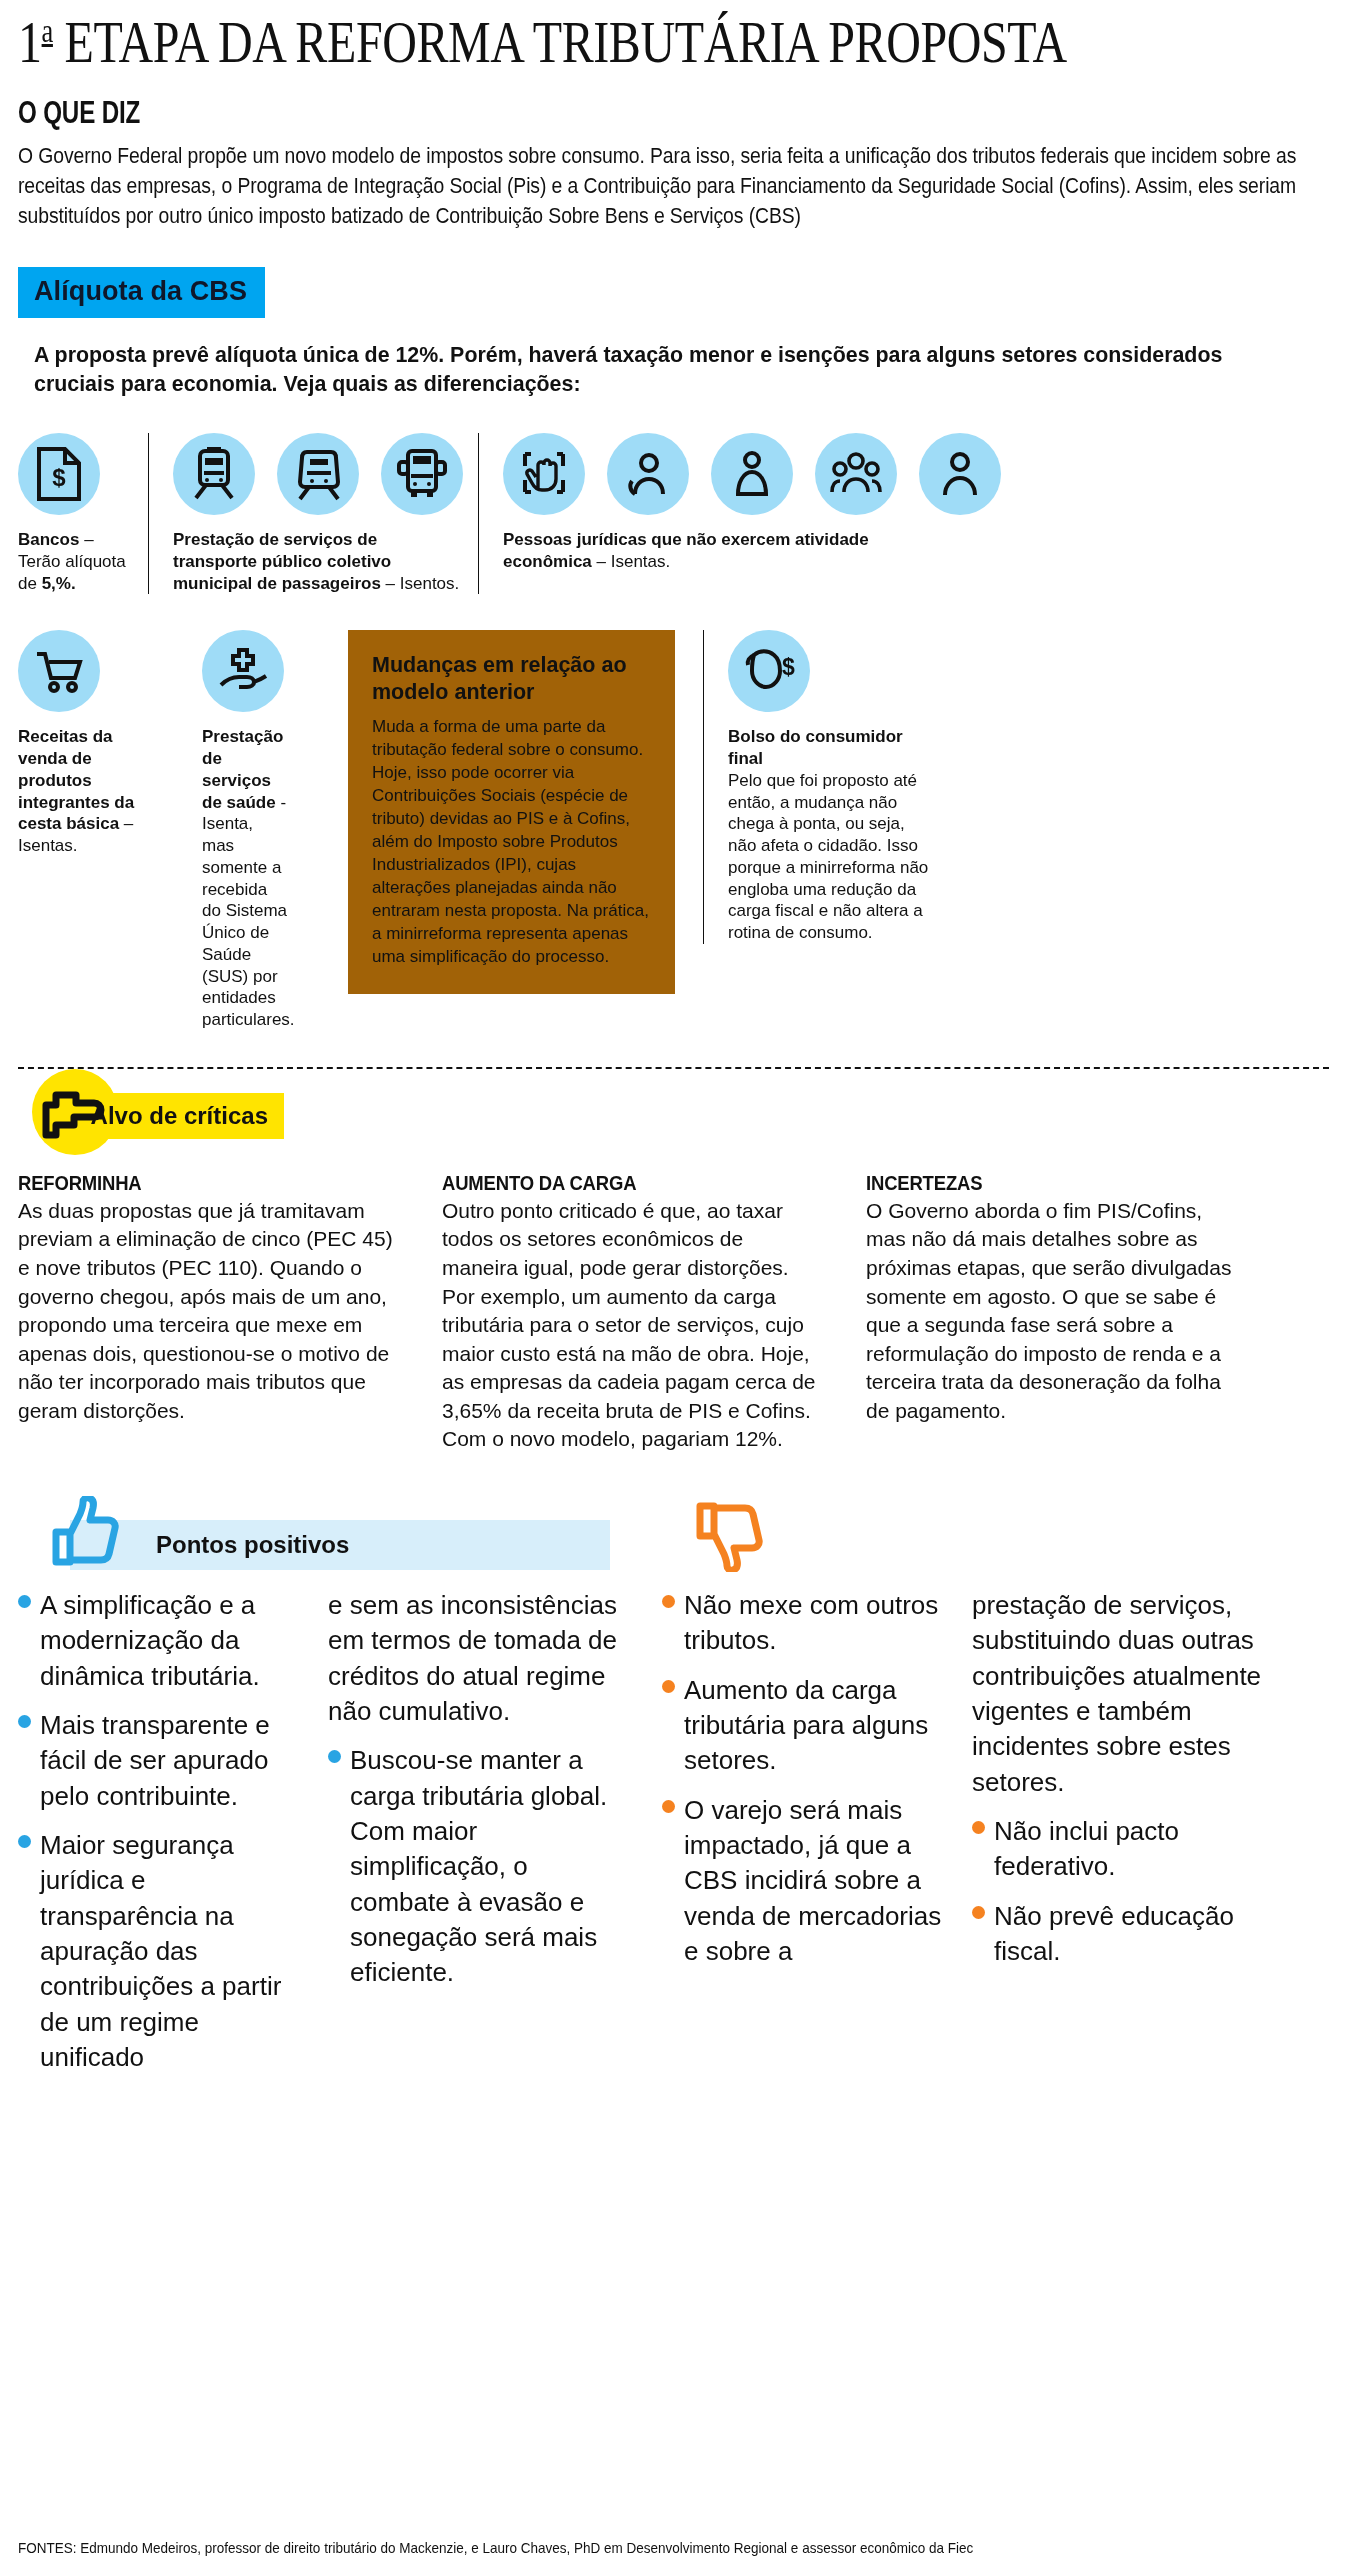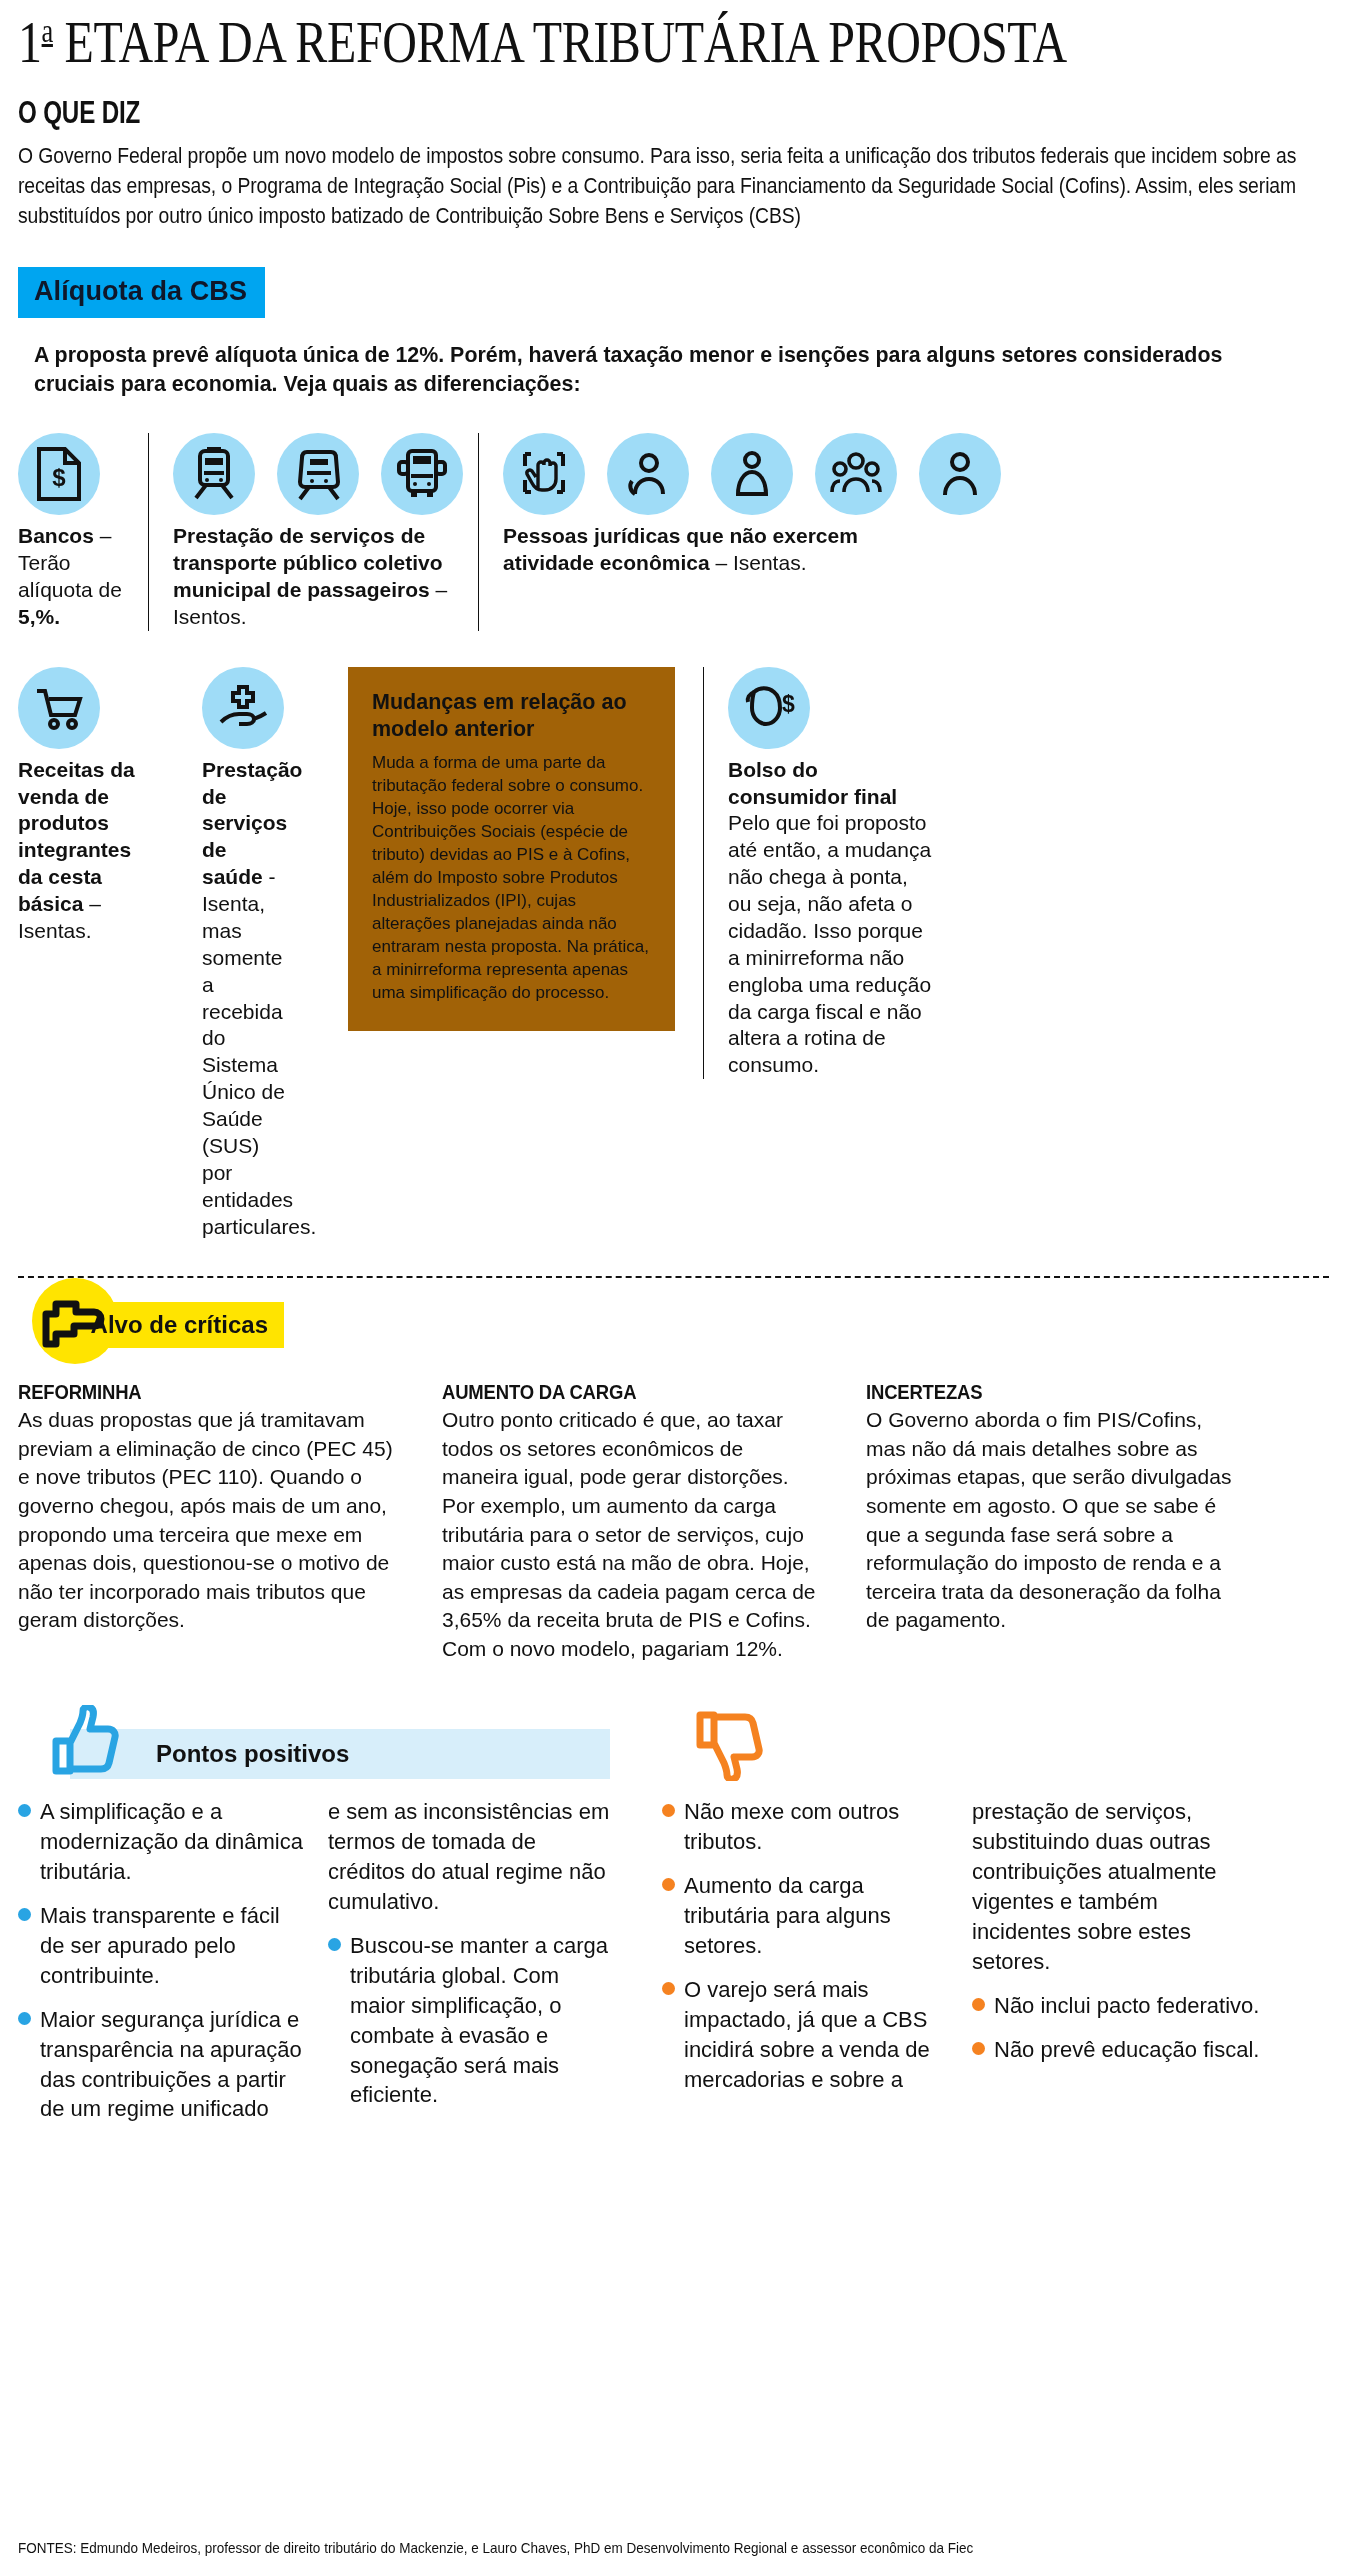--- a/index.html
+++ b/index.html
@@ -55,21 +55,21 @@
   .row-icons{ display:flex; margin-top:34px; }
   .grp{ position:relative; padding-right:16px; }
   .grp + .grp{ border-left:1.6px solid #111; padding-left:24px; }
   .circles{ display:flex; gap:22px; }
   .circ{
     width:82px;height:82px;border-radius:50%;
     background:#9FDCF7;display:flex;align-items:center;justify-content:center;
     flex:0 0 auto;
   }
   .circ svg{ display:block; }
-  .cap{ margin-top:8px; font-size:21px; line-height:1.28; }
+  .cap{ margin-top:14px; font-size:17px; line-height:1.28; }
   .cap b{ font-weight:700; }
   .cap .light{ font-weight:400; }
 
   .row2{ display:flex; margin-top:36px; align-items:flex-start; }
   .col2{ padding-right:20px; }
   .col2 + .col2{ border-left:1.6px solid #111; padding-left:24px; }
   .col2.nodiv{ border-left:none; }
 
   .graybox{
     background:#a16207; padding:22px 24px 26px 24px; width:327px;
@@ -110,21 +110,21 @@
   .pn-head{ position:relative; height:60px; }
   .pn-bar{ position:absolute; left:52px; top:10px; height:50px; width:540px;
            display:flex; align-items:center; padding-left:86px;
            font-size:24px; font-weight:700; }
   .pn-bar.pos{ background:#D7EEFA; }
   .pn-bar.neg{ background:#FCE2CE; }
   .thumb{ position:absolute; left:28px; top:-14px; z-index:2; }
 
   .pn-cols{ display:flex; gap:20px; margin-top:18px; }
   .pn-cols ul{ list-style:none; width:290px; }
-  .pn-cols li{ position:relative; padding-left:22px; font-size:22px; line-height:1.36;
+  .pn-cols li{ position:relative; padding-left:22px; font-size:26px; line-height:1.36;
                margin-bottom:14px; }
   .pn-cols li.cont{ padding-left:0; margin-bottom:14px; }
   .pn-cols li::before{
     content:""; position:absolute; left:0; top:7px; width:13px; height:13px;
     border-radius:50%;
   }
   .pn-cols.pos li::before{ background:#29A4E3; }
   .pn-cols.neg li::before{ background:#F58220; }
   .pn-cols li.cont::before{ display:none; }
 

